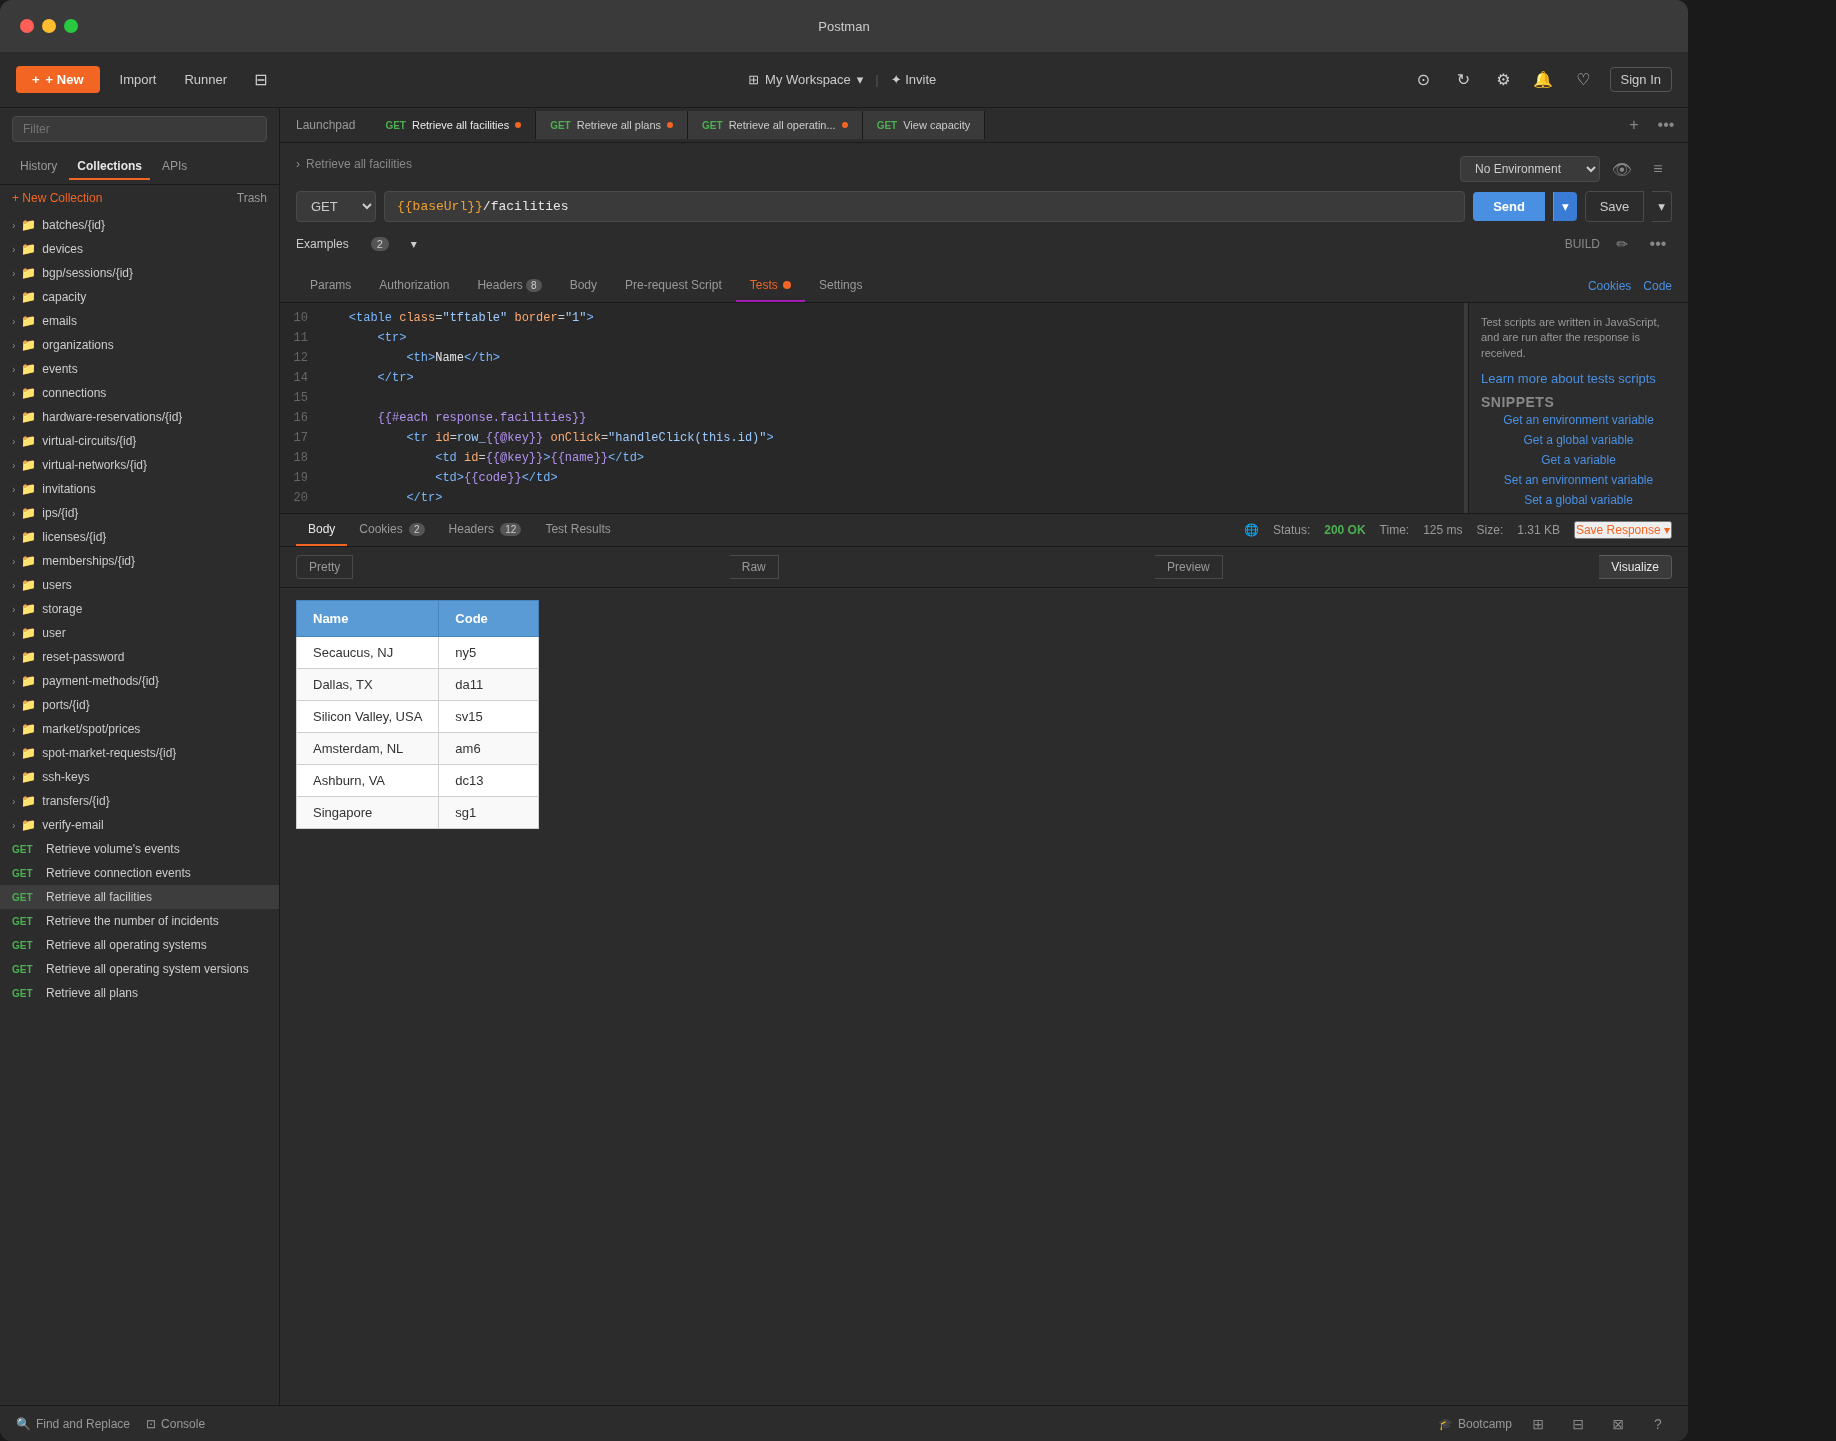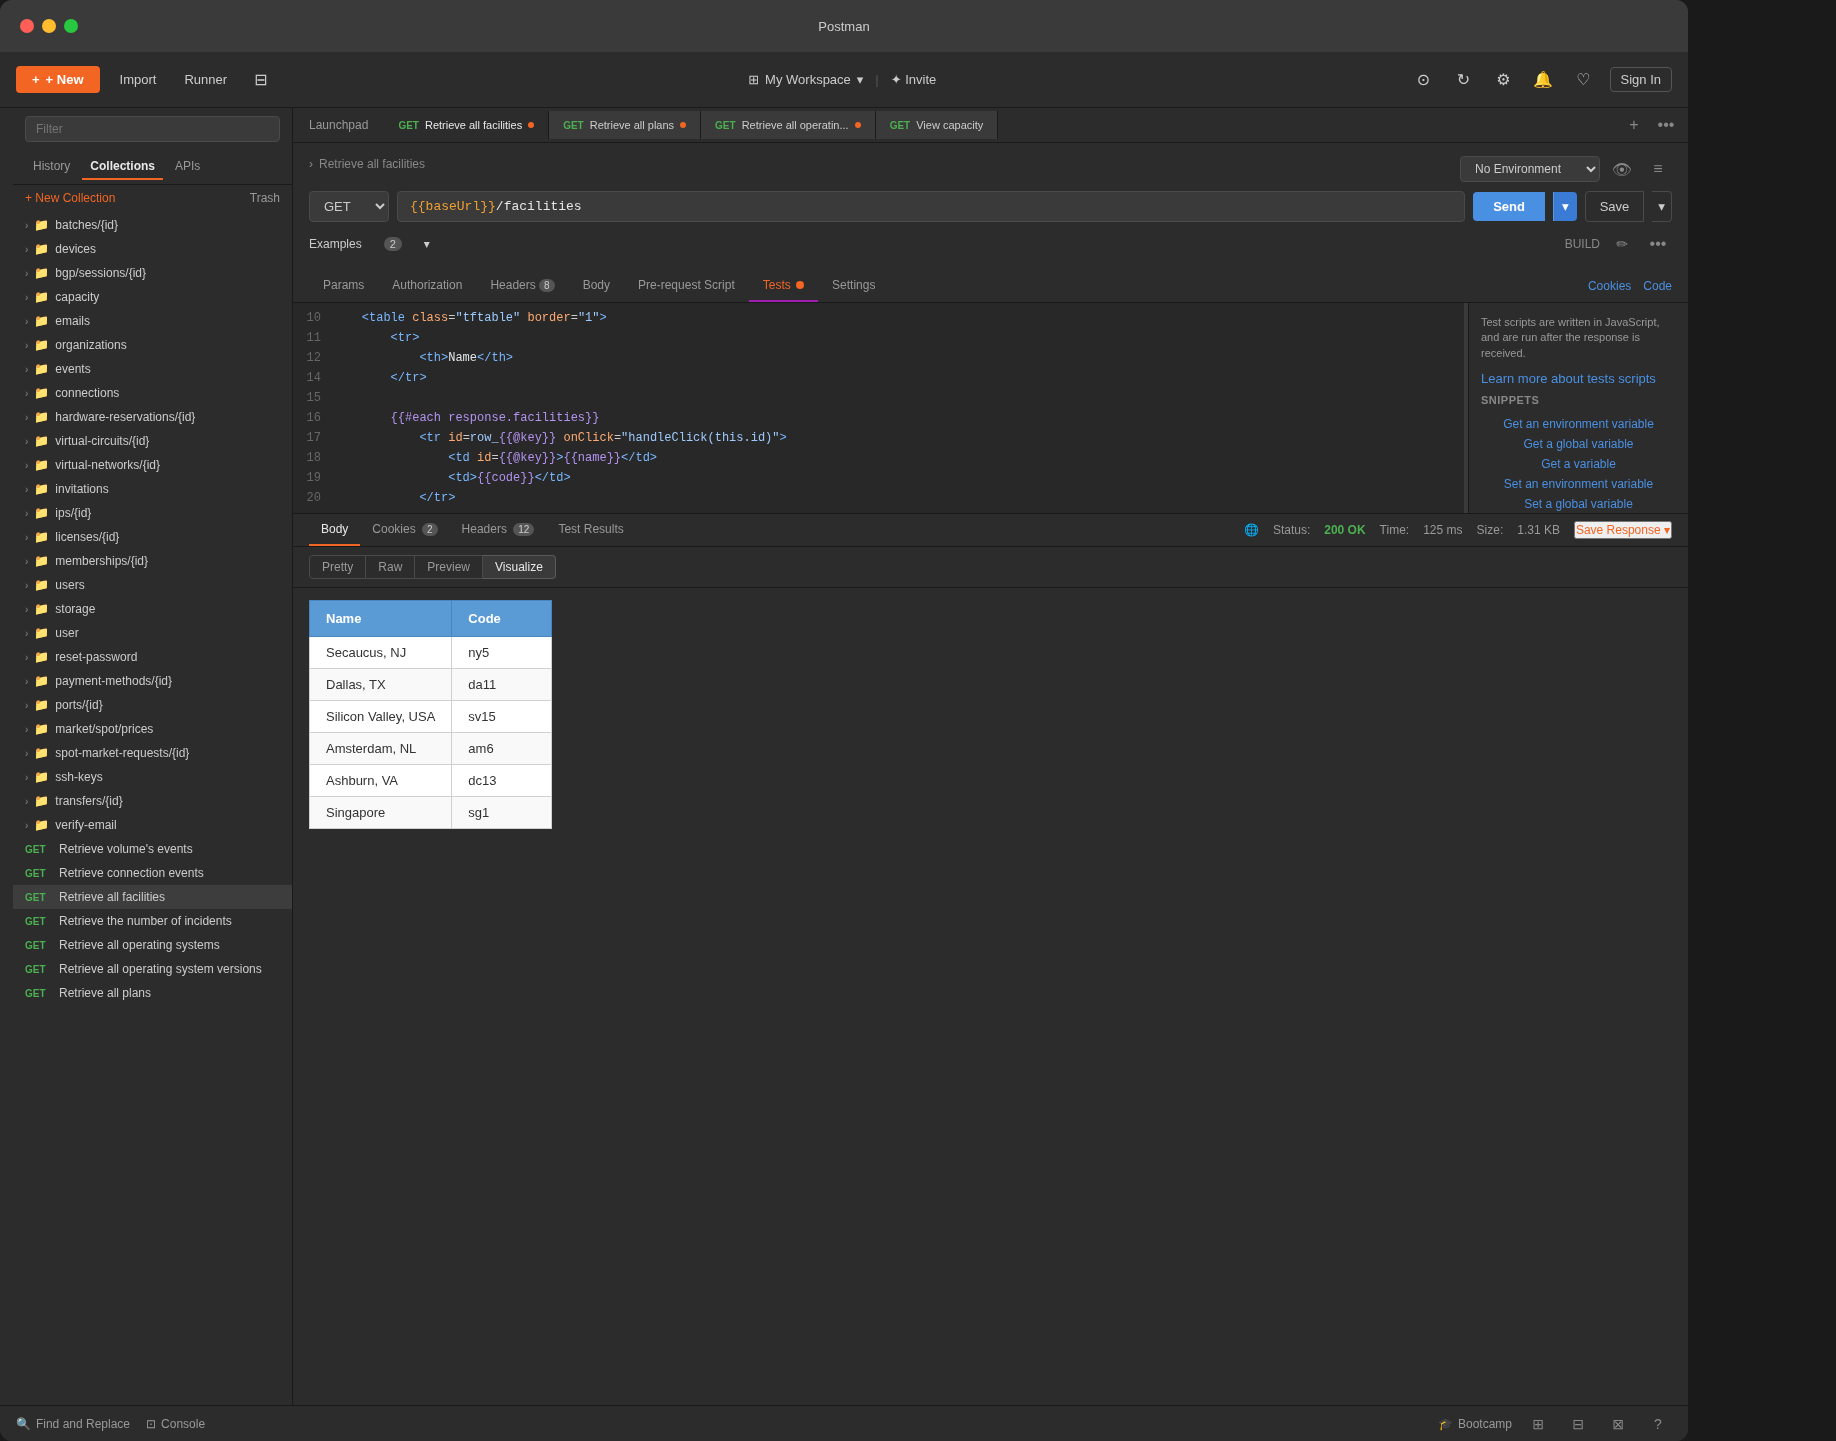--- a/index.html
+++ b/index.html
@@ -19,21 +19,21 @@
     .toolbar { background: #2c2c2c; height: 56px; display: flex; align-items: center; padding: 0 16px; gap: 12px; flex-shrink: 0; border-bottom: 1px solid #1a1a1a; }
     .btn-new { background: #f26522; color: white; border: none; border-radius: 4px; padding: 6px 16px; font-size: 13px; font-weight: 600; cursor: pointer; display: flex; align-items: center; gap: 6px; }
     .toolbar-btn { background: transparent; color: #ccc; border: none; font-size: 13px; cursor: pointer; padding: 4px 8px; }
     .toolbar-center { flex: 1; display: flex; align-items: center; justify-content: center; }
     .workspace-btn { background: transparent; color: #ccc; border: none; font-size: 13px; cursor: pointer; display: flex; align-items: center; gap: 6px; }
     .invite-btn { background: transparent; color: #ccc; border: none; font-size: 13px; cursor: pointer; }
     .toolbar-right { display: flex; align-items: center; gap: 12px; }
     .icon-btn { background: transparent; border: none; color: #ccc; cursor: pointer; font-size: 16px; width: 28px; height: 28px; display: flex; align-items: center; justify-content: center; border-radius: 4px; }
 
     
-    .main { display: flex; flex: 1; overflow: hidden; padding-left: 13px; }
+    .main { display: flex; flex: 1; overflow: hidden; }
 
     
     .sidebar { width: 280px; background: #2c2c2c; display: flex; flex-direction: column; border-right: 1px solid #1a1a1a; flex-shrink: 0; }
     .sidebar-search { padding: 8px 12px; }
     .sidebar-search input { width: 100%; background: #3a3a3a; border: 1px solid #4a4a4a; border-radius: 4px; color: #ccc; padding: 5px 10px; font-size: 12px; }
     .sidebar-tabs { display: flex; padding: 4px 12px; gap: 4px; border-bottom: 1px solid #1a1a1a; }
     .sidebar-tab { background: transparent; border: none; color: #999; font-size: 12px; padding: 5px 8px; cursor: pointer; border-bottom: 2px solid transparent; }
     .sidebar-tab.active { color: #e8e8e8; border-bottom: 2px solid #f26522; font-weight: 600; }
     .sidebar-actions { display: flex; align-items: center; justify-content: space-between; padding: 6px 12px; }
     .new-collection { color: #f26522; font-size: 12px; cursor: pointer; background: none; border: none; }
@@ -86,36 +86,36 @@
     .tag { color: #79b8ff; }
     .attr-name { color: #ffab70; }
     .attr-val { color: #9ecbff; }
     .text-content { color: #e1e4e8; }
     .template { color: #b392f0; }
 
     
     .right-panel { width: 220px; background: #2c2c2c; border-left: 1px solid #1a1a1a; padding: 12px; overflow-y: auto; flex-shrink: 0; font-size: 12px; }
     .right-panel-desc { color: #999; font-size: 11px; margin-bottom: 10px; line-height: 1.4; }
     .right-panel-link { color: #4A90E2; font-size: 13px; cursor: pointer; display: block; margin-bottom: 8px; }
-    .snippets-title { color: #888; font-size: 11px; font-weight: 600; text-transform: uppercase; margin: 8px 0; letter-spacing: 0.5px; }
+    .snippets-title { color: #888; font-size: 14px; font-weight: 600; text-transform: uppercase; margin: 0 0; letter-spacing: 0.5px; }
     .snippet-item { color: #4A90E2; font-size: 12px; cursor: pointer; padding: 3px 0; text-align: center; }
     .panel-handle { width: 4px; background: #3a3a3a; cursor: col-resize; }
 
     
     .response-area { flex-shrink: 0; background: #2c2c2c; border-top: 1px solid #1a1a1a; }
     .response-tabs-bar { display: flex; align-items: center; padding: 0 16px; border-bottom: 1px solid #1a1a1a; }
     .resp-tab { background: transparent; border: none; color: #999; font-size: 12px; padding: 8px 12px; cursor: pointer; border-bottom: 2px solid transparent; }
     .resp-tab.active { color: #e8e8e8; border-bottom: 2px solid #f26522; }
     .resp-tab .badge { background: #555; color: #ccc; border-radius: 10px; padding: 1px 5px; font-size: 10px; margin-left: 3px; }
     .resp-status { margin-left: auto; display: flex; align-items: center; gap: 14px; font-size: 12px; color: #999; }
     .status-ok { color: #4CAF50; font-weight: 600; }
     .save-response { color: #f26522; font-size: 12px; cursor: pointer; }
 
     
-    .view-tabs { display: flex; padding: 8px 16px; gap: 0; border-bottom: 1px solid #1a1a1a; }
+    .view-tabs { display: flex; padding: 8px 16px; gap: 0; border-bottom: 1px solid #1a1a1a; justify-content: space-between; }
     .view-tab { background: transparent; border: 1px solid #4a4a4a; color: #999; font-size: 12px; padding: 4px 12px; cursor: pointer; }
     .view-tab:first-child { border-radius: 4px 0 0 4px; }
     .view-tab:last-child { border-radius: 0 4px 4px 0; }
     .view-tab.active { background: #3a3a3a; color: #e8e8e8; border-color: #5a5a5a; }
     .view-tab + .view-tab { border-left: none; }
 
     
     .visualize-area { padding: 12px 16px; overflow: auto; }
     .viz-table { border-collapse: collapse; font-size: 13px; background: white; }
     .viz-table th { background: #5b9bd5; color: white; padding: 10px 50px 10px 16px; text-align: left; font-weight: 600; border: 1px solid #4a84bd; }

